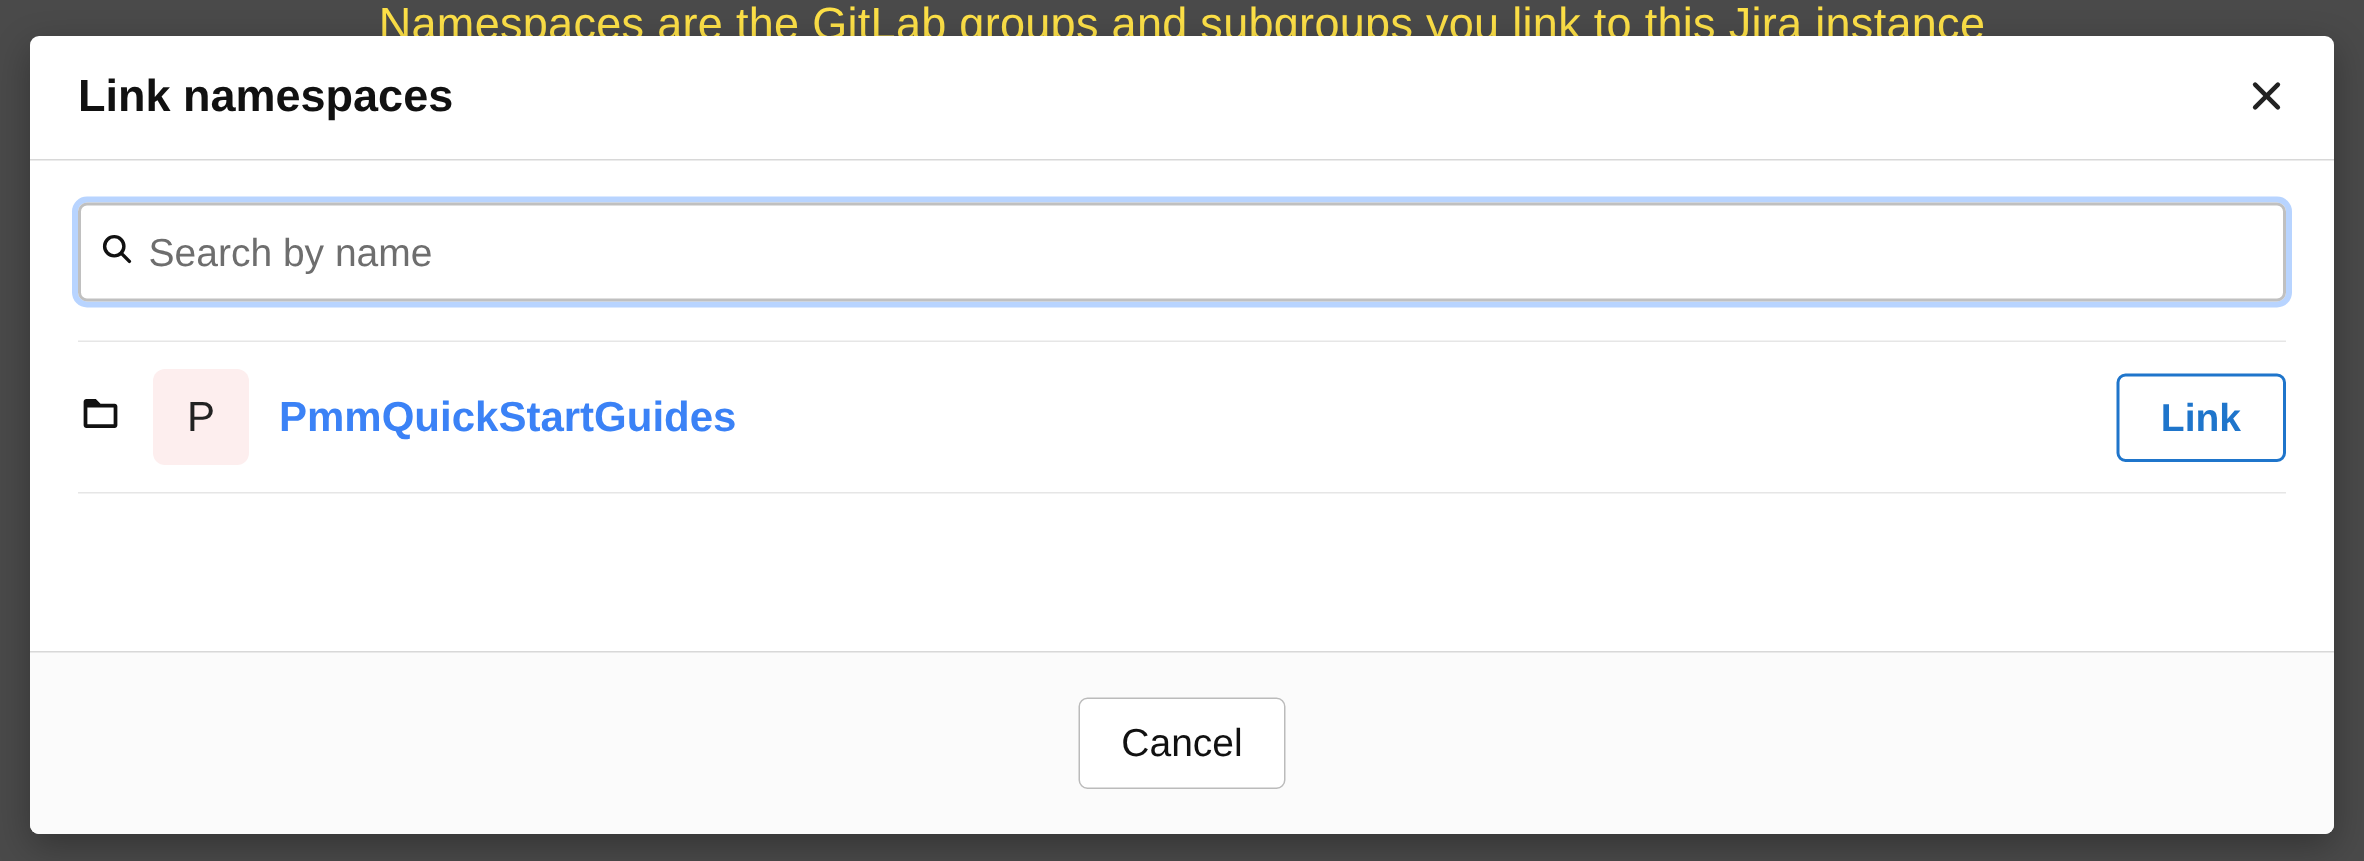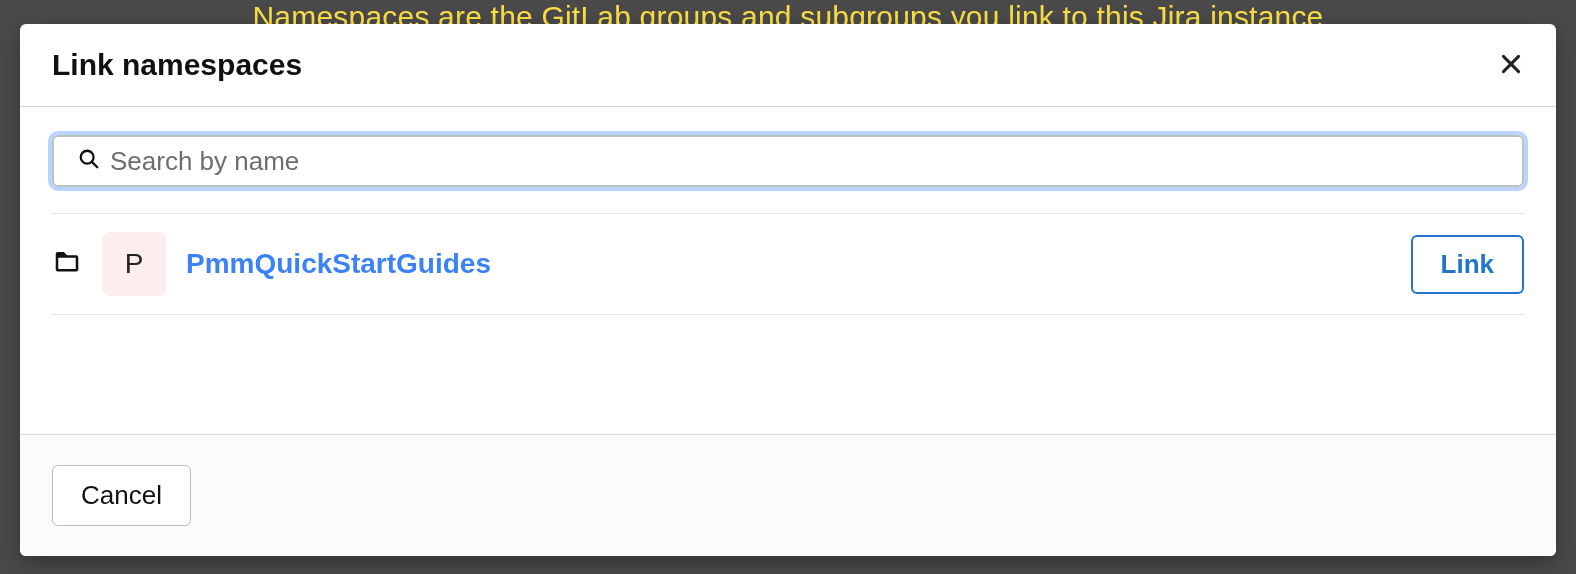--- a/index.html
+++ b/index.html
@@ -63,22 +63,22 @@
     padding: 28px 32px 10px 32px;
     flex: 1;
   }
   .search-wrap {
     position: relative;
     display: flex;
     align-items: center;
     border: 2px solid #c0c0c0;
     border-radius: 6px;
     box-shadow: 0 0 0 4px #b8d4ff;
-    padding: 0 24px;
-    height: 52px;
+    padding: 0 13px;
+    height: 66px;
   }
   .search-icon {
     color: #111;
     flex-shrink: 0;
   }
   .search-input {
     border: none;
     outline: none;
     font-size: 26px;
     color: #111;
@@ -132,21 +132,21 @@
     font-weight: 700;
     padding: 12px 28px;
     border-radius: 6px;
     cursor: pointer;
   }
   .modal-footer {
     border-top: 1px solid #d8d8d8;
     background: #fbfbfb;
     padding: 30px 32px;
     display: flex;
-    justify-content: flex-start;
+    justify-content: center;
   }
   .cancel-btn {
     background: #fff;
     border: 1px solid #bbb;
     color: #111;
     font-size: 26px;
     font-weight: 400;
     padding: 14px 28px;
     border-radius: 6px;
     cursor: pointer;

